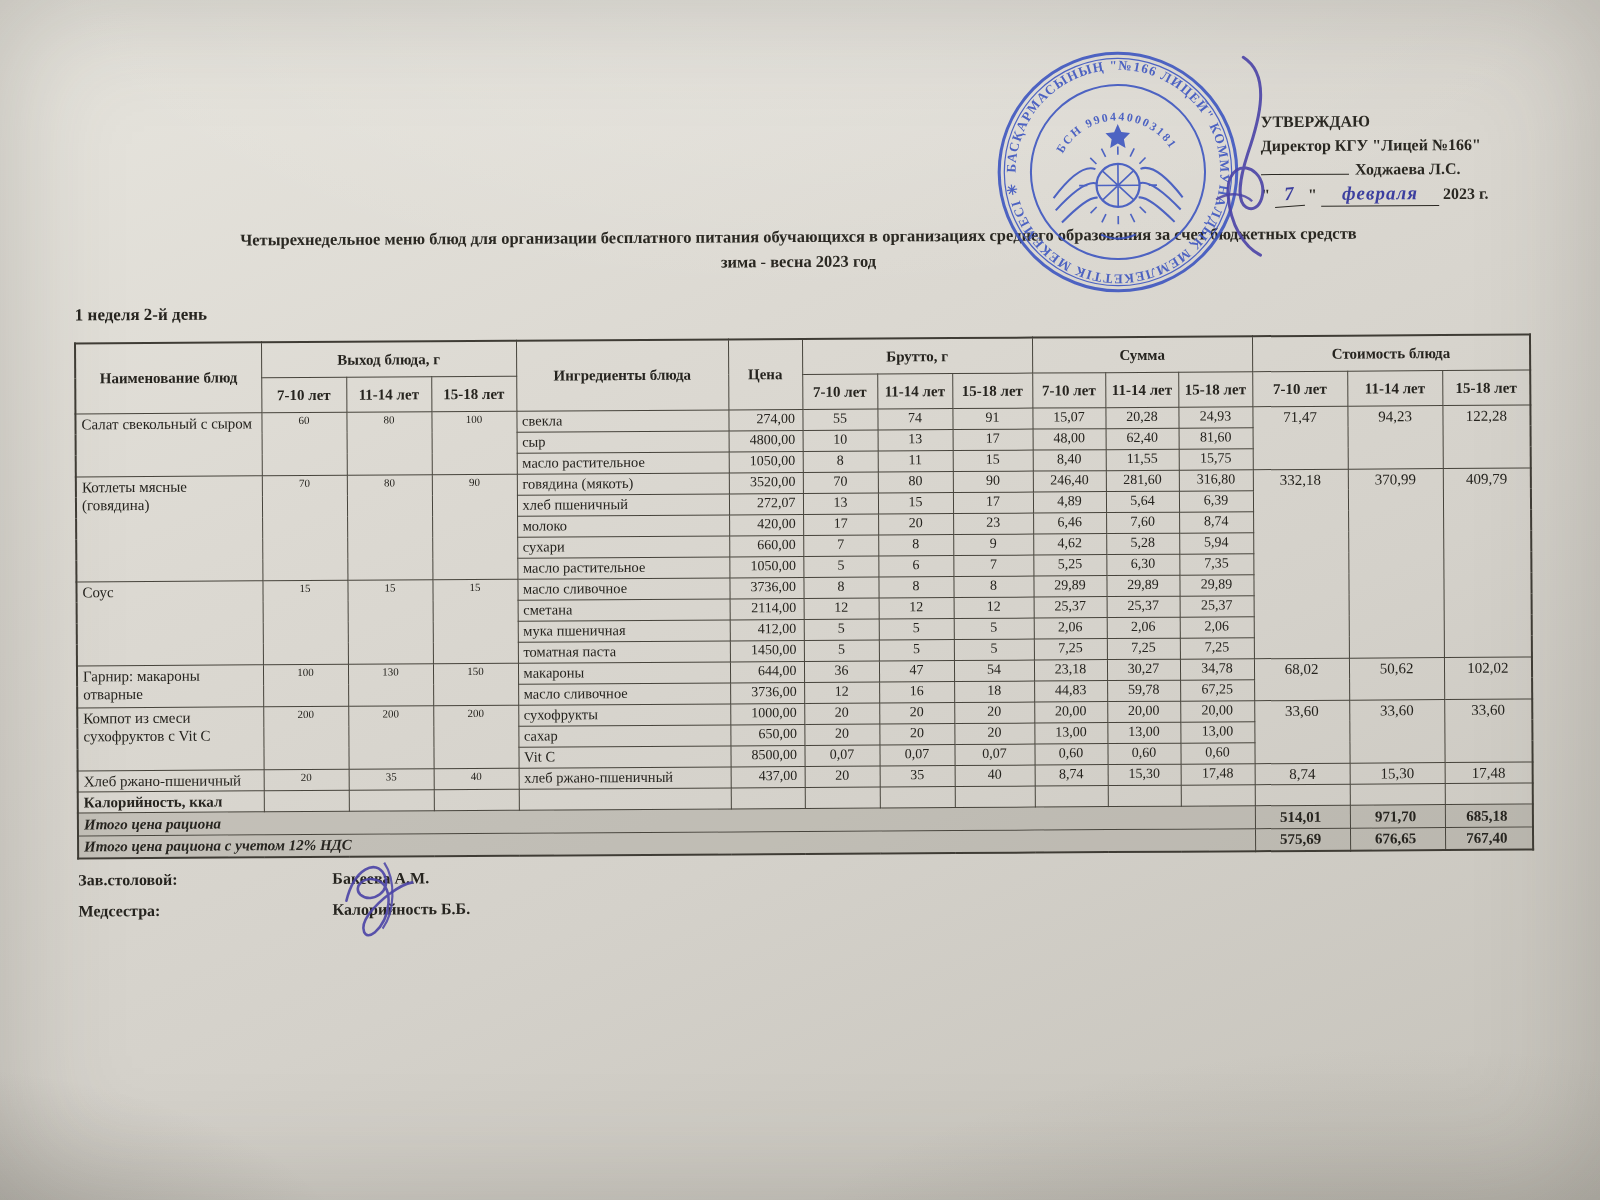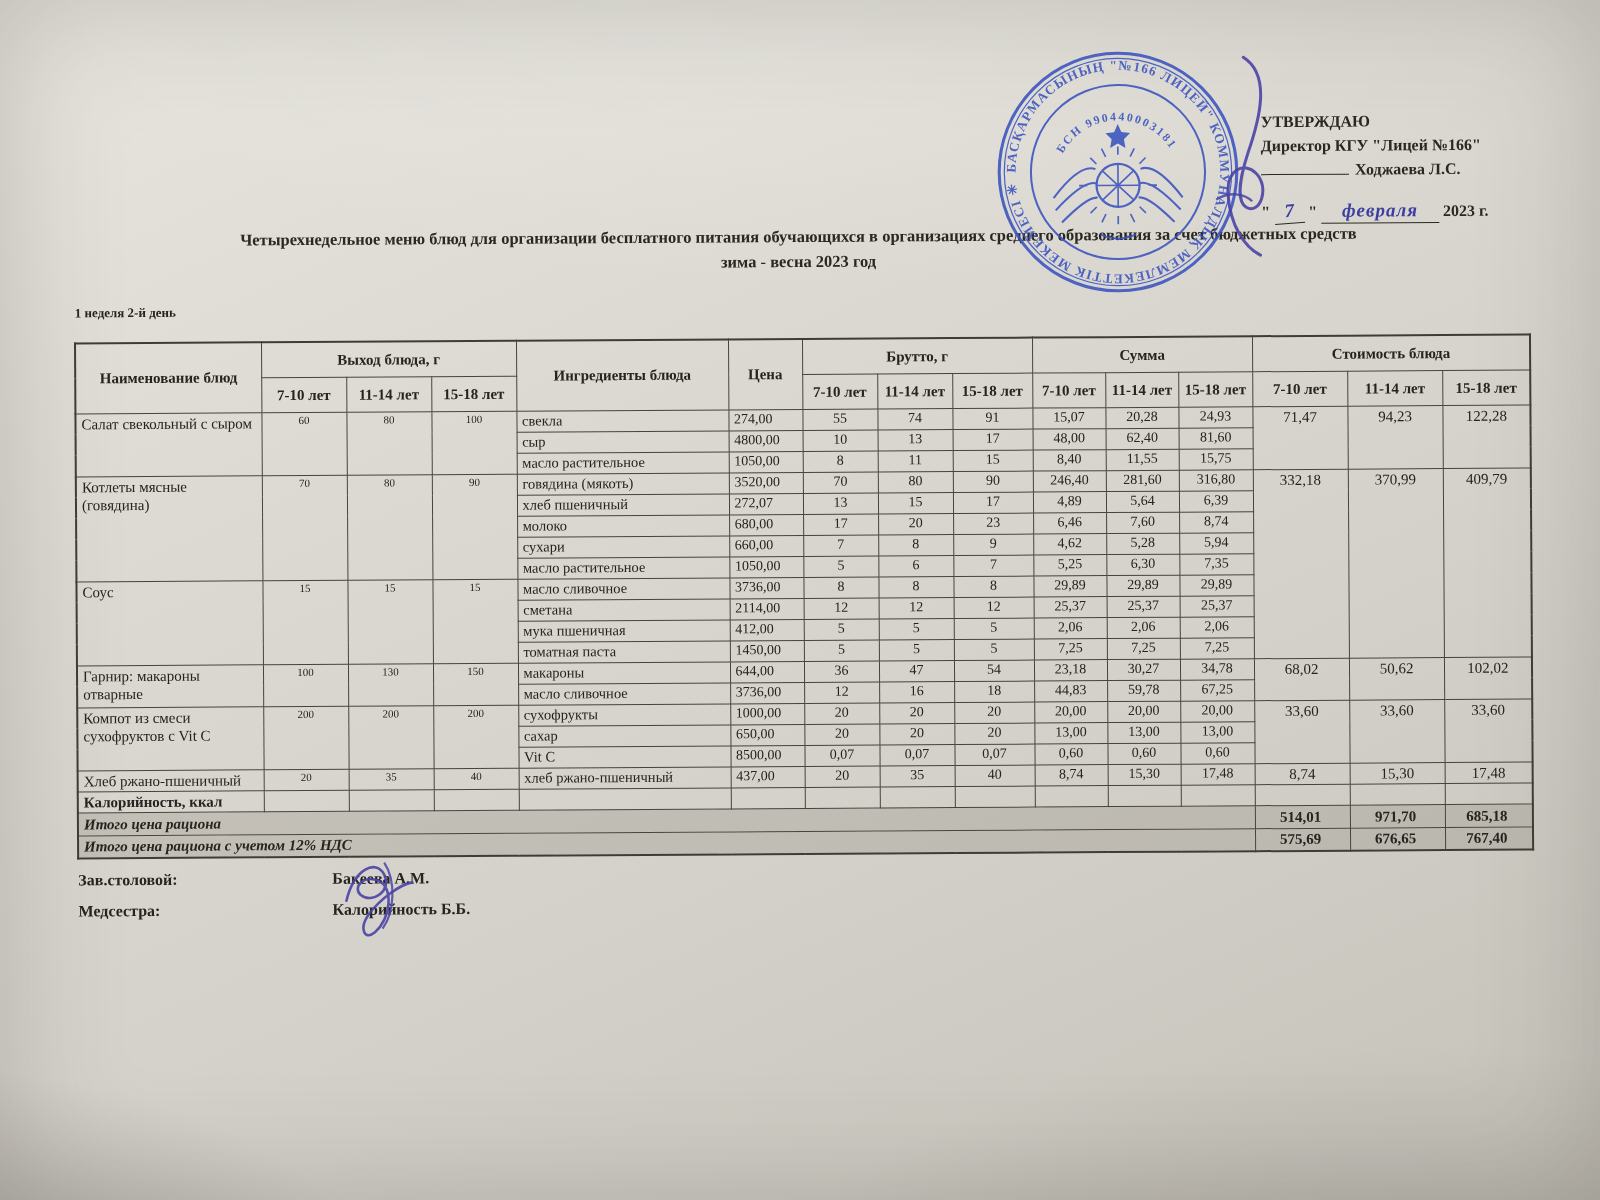--- a/index.html
+++ b/index.html
@@ -10,48 +10,48 @@
       radial-gradient(1100px 480px at 88% 112%, rgba(88,83,72,.20), transparent 62%),
       radial-gradient(850px 420px at -6% 108%, rgba(58,55,47,.28), transparent 55%),
       radial-gradient(1400px 700px at 50% -10%, rgba(255,255,252,.25), transparent 60%),
       linear-gradient(156deg,#e7e5de 0%,#dcd9d2 34%,#d4d1ca 62%,#c5c2ba 100%);
     box-shadow: inset 0 0 120px rgba(70,66,58,.25);}
   .sheet{position:absolute;inset:0;transform:rotate(-0.35deg);transform-origin:50% 42%;}
 
   
   .doc-title{position:absolute;left:0;top:224px;width:1600px;text-align:center;
     font-weight:bold;font-size:16.5px;line-height:25px;color:#2a2822;}
-  .day-label{position:absolute;left:76px;top:301px;font-weight:bold;font-size:13px;}
+  .day-label{position:absolute;left:76px;top:301px;font-weight:bold;font-size:17px;}
   .approval{position:absolute;left:1263px;top:113px;width:290px;font-size:16px;
     font-weight:bold;line-height:24px;color:#2a2822;}
   .approval .a3 .blank{display:inline-block;width:88px;border-bottom:1.4px solid #2a2822;margin-right:6px;}
   .ink{font-style:italic;color:#3c3f9f;}
   .a4 .day{display:inline-block;min-width:30px;text-align:center;border-bottom:1.4px solid #2a2822;
     font-size:19px;transform:rotate(-4deg);}
   .a4 .month{display:inline-block;min-width:118px;text-align:center;border-bottom:1.4px solid #2a2822;
-    font-size:19px;letter-spacing:1px;margin-top:17px;}
+    font-size:19px;letter-spacing:1px;}
 
   
   .stamp{position:absolute;left:992px;top:46px;width:256px;height:256px;opacity:.88;}
   .sig-big{position:absolute;left:1188px;top:52px;width:120px;height:220px;}
   .sig-med{position:absolute;left:322px;top:838px;width:130px;height:110px;}
 
   
   .tbl-wrap{position:absolute;left:75px;top:338px;}
   table{border-collapse:collapse;table-layout:fixed;width:1455px;background:transparent;}
   td,th{border:1px solid #47443c;padding:0 5px;font-size:14px;line-height:1.2;
     color:#26241f;overflow:hidden;font-weight:normal;}
   table{border:2px solid #3f3c35;}
   thead tr{height:35px;}
   tbody tr{height:21px;}
   th.h{font-weight:bold;text-align:center;font-size:15px;}
   td.name{text-align:left;vertical-align:top;font-size:15px;padding-top:1px;}
   td.out{text-align:center;vertical-align:top;font-size:11px;padding-top:1px;}
   td.ing{text-align:left;font-size:14.5px;}
-  td.price{padding-right:7px;}
+  td.price{text-align:right;padding-right:7px;}
   td.num{text-align:center;}
   td.cost{text-align:center;vertical-align:top;font-size:15px;padding-top:1px;}
   td.kcal{text-align:left;font-weight:bold;font-size:15px;}
   td.tlabel{text-align:left;font-weight:bold;font-style:italic;font-size:15px;}
   td.tval{text-align:center;font-weight:bold;font-size:15px;padding-right:9px;}
   tr.total{height:23px;background:rgba(140,136,126,.28);}
 
   
   .footer{position:absolute;left:76px;top:860px;font-size:16px;font-weight:bold;line-height:31px;}
   .footer .frow{display:flex;}
@@ -238,21 +238,21 @@
               <td class="price">272,07</td>
               <td class="num">13</td>
               <td class="num">15</td>
               <td class="num">17</td>
               <td class="num">4,89</td>
               <td class="num">5,64</td>
               <td class="num">6,39</td>
             </tr>
             <tr>
               <td class="ing">молоко</td>
-              <td class="price">680,00</td>
+              <td class="price">420,00</td>
               <td class="num">17</td>
               <td class="num">20</td>
               <td class="num">23</td>
               <td class="num">6,46</td>
               <td class="num">7,60</td>
               <td class="num">8,74</td>
             </tr>
             <tr>
               <td class="ing">сухари</td>
               <td class="price">660,00</td>

